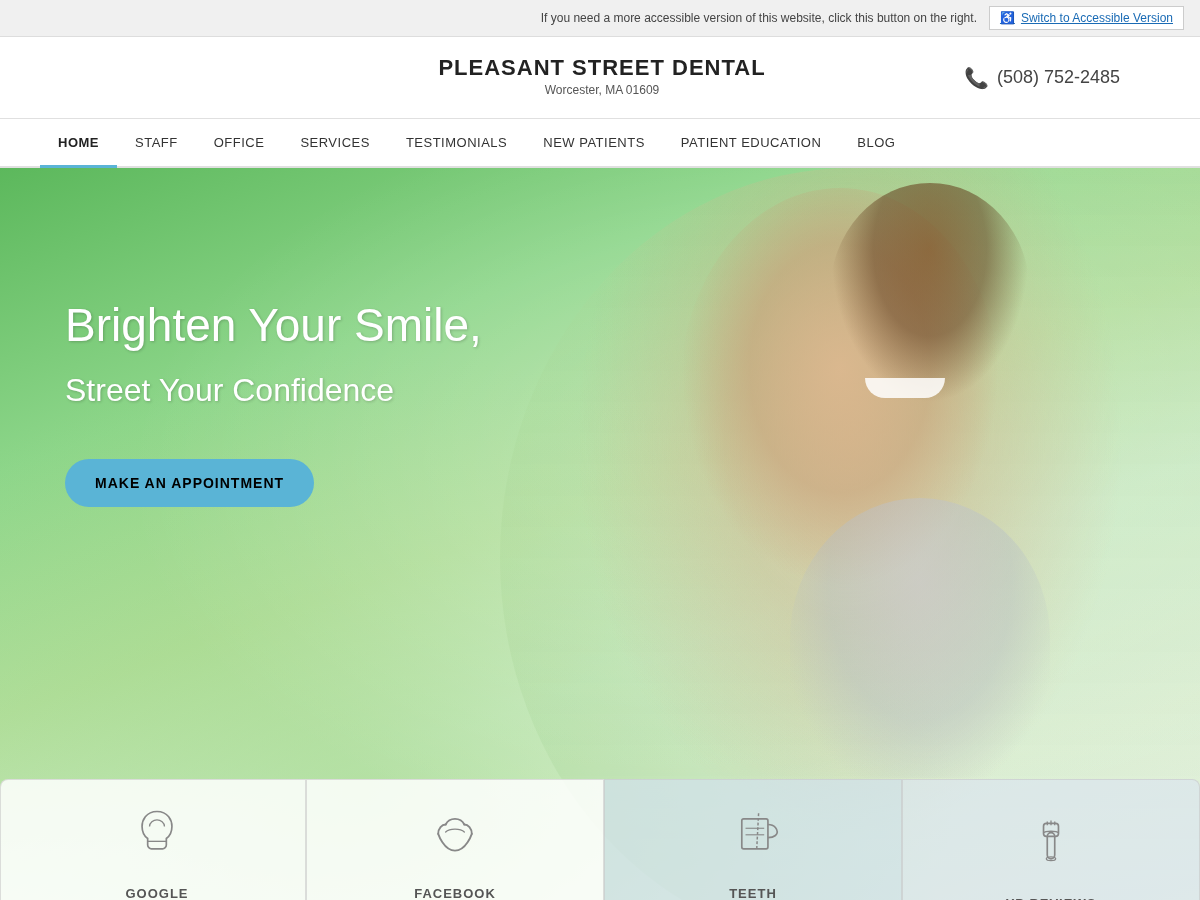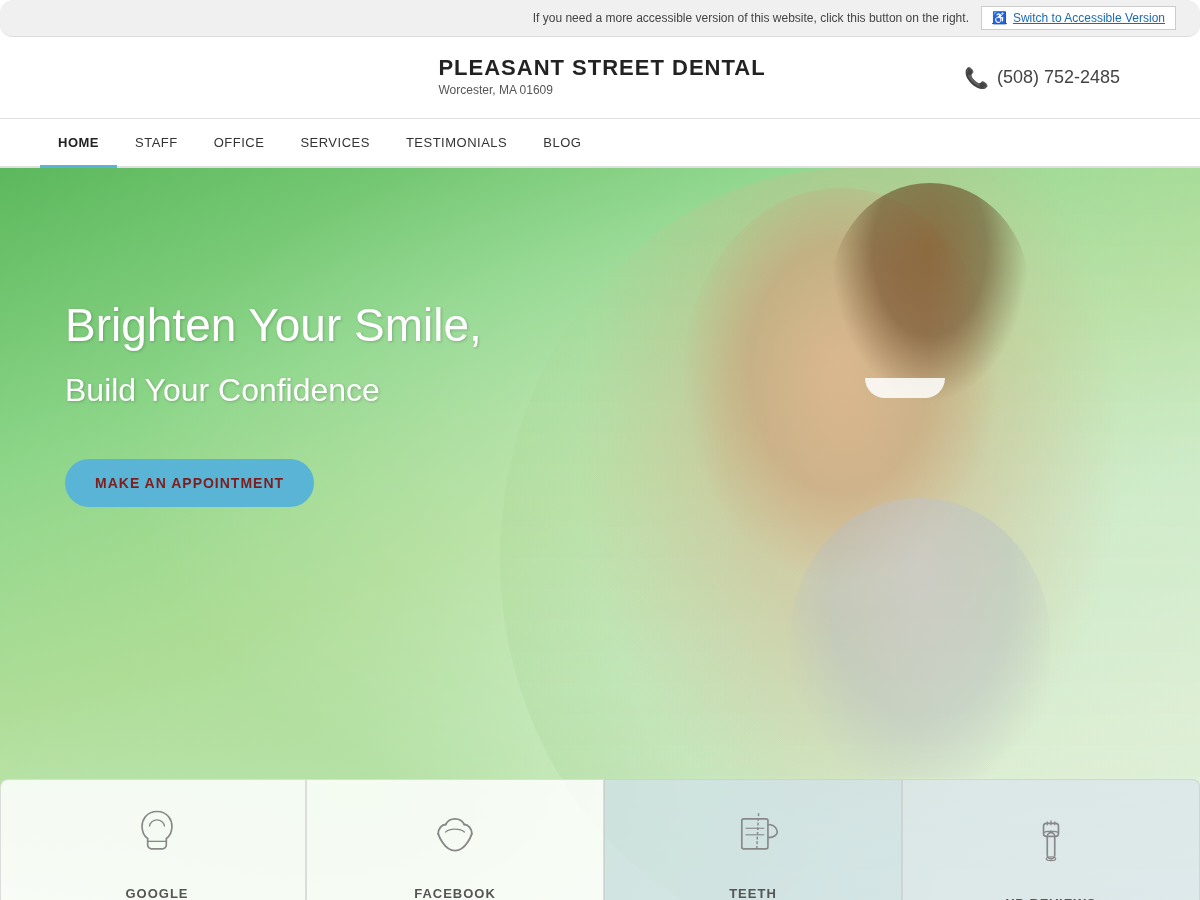--- a/index.html
+++ b/index.html
@@ -4,25 +4,24 @@
   <style>
     * { margin: 0; padding: 0; box-sizing: border-box; }
     body { font-family: Arial, sans-serif; width: 1200px; background: #fff; }
 
     
     .top-bar {
       background: #f0f0f0;
       display: flex;
       justify-content: flex-end;
       align-items: center;
-      padding: 6px 24px;
+      padding: 6px 16px;
       font-size: 12px;
       color: #444;
       border-bottom: 1px solid #ddd;
-      border-radius: 13px;
     }
     .top-bar-text { margin-right: 12px; }
     .accessible-btn {
       display: flex;
       align-items: center;
       gap: 6px;
       background: #fff;
       border: 1px solid #ccc;
       padding: 4px 10px;
       cursor: pointer;
@@ -32,21 +31,21 @@
     }
 
     
     .header {
       display: flex;
       justify-content: space-between;
       align-items: center;
       padding: 18px 80px;
       border-bottom: 1px solid #e0e0e0;
     }
-    .logo-area { text-align: left; }
+    .logo-area { text-align: center; }
     .logo-name {
       font-size: 22px;
       font-weight: bold;
       letter-spacing: 1px;
       color: #222;
     }
     .logo-address {
       font-size: 12px;
       color: #555;
       line-height: 1.6;
@@ -149,21 +148,21 @@
       margin-bottom: 20px;
     }
     .hero-title-2 {
       font-size: 32px;
       font-weight: 300;
       color: #fff;
       margin-bottom: 50px;
     }
     .appointment-btn {
       background: #5ab4d6;
-      color: #7f1d1d;
+      color: #000000;
       border: none;
       border-radius: 30px;
       padding: 16px 30px;
       font-size: 14px;
       font-weight: bold;
       letter-spacing: 1px;
       cursor: pointer;
       text-transform: uppercase;
     }
 
@@ -238,39 +237,41 @@
     <span>(508) 752-2485</span>
   </div>
 </div>
 
 <nav class="nav">
   <div class="nav-item active">HOME</div>
   <div class="nav-item">STAFF</div>
   <div class="nav-item">OFFICE</div>
   <div class="nav-item">SERVICES</div>
   <div class="nav-item">TESTIMONIALS</div>
+  <div class="nav-item">NEW PATIENTS</div>
+  <div class="nav-item">PATIENT EDUCATION</div>
   <div class="nav-item">BLOG</div>
 </nav>
 
 <div class="hero">
   <div class="hero-bg"></div>
   <div class="hero-person">
 
     <div class="hero-face"></div>
 
     <div style="position:absolute;right:170px;top:15px;width:200px;height:220px;background:radial-gradient(ellipse at 50% 30%, rgba(120,70,30,0.7) 0%, rgba(90,50,20,0.5) 40%, transparent 70%);border-radius:50%;"></div>
 
     <div style="position:absolute;right:150px;top:330px;width:260px;height:280px;background:radial-gradient(ellipse at 50% 30%, rgba(200,200,210,0.6) 0%, rgba(180,190,200,0.4) 50%, transparent 80%);border-radius:50% 50% 0 0;"></div>
 
     <div style="position:absolute;right:255px;top:210px;width:80px;height:20px;background:rgba(255,255,255,0.85);border-radius:0 0 40px 40px;"></div>
   </div>
 
   <div class="hero-content">
     <div class="hero-title-1">Brighten Your Smile,</div>
-    <div class="hero-title-2">Build Your Confidence</div>
+    <div class="hero-title-2">Street Your Confidence</div>
     <button class="appointment-btn">MAKE AN APPOINTMENT</button>
   </div>
 
   <div class="cards-row">
 
     <div class="service-card">
       <div class="card-icon">
         <svg class="icon-svg" viewBox="0 0 60 60">
           <path d="M30 8 C18 8 14 18 14 24 C14 30 16 34 20 37 L20 44 C20 46 22 48 24 48 L36 48 C38 48 40 46 40 44 L40 37 C44 34 46 30 46 24 C46 18 42 8 30 8 Z" stroke="#888" fill="none" stroke-width="1.8"></path>
           <path d="M22 24 C22 20 26 17 30 17 C34 17 38 20 38 24" stroke="#888" fill="none" stroke-width="1.4"></path>

